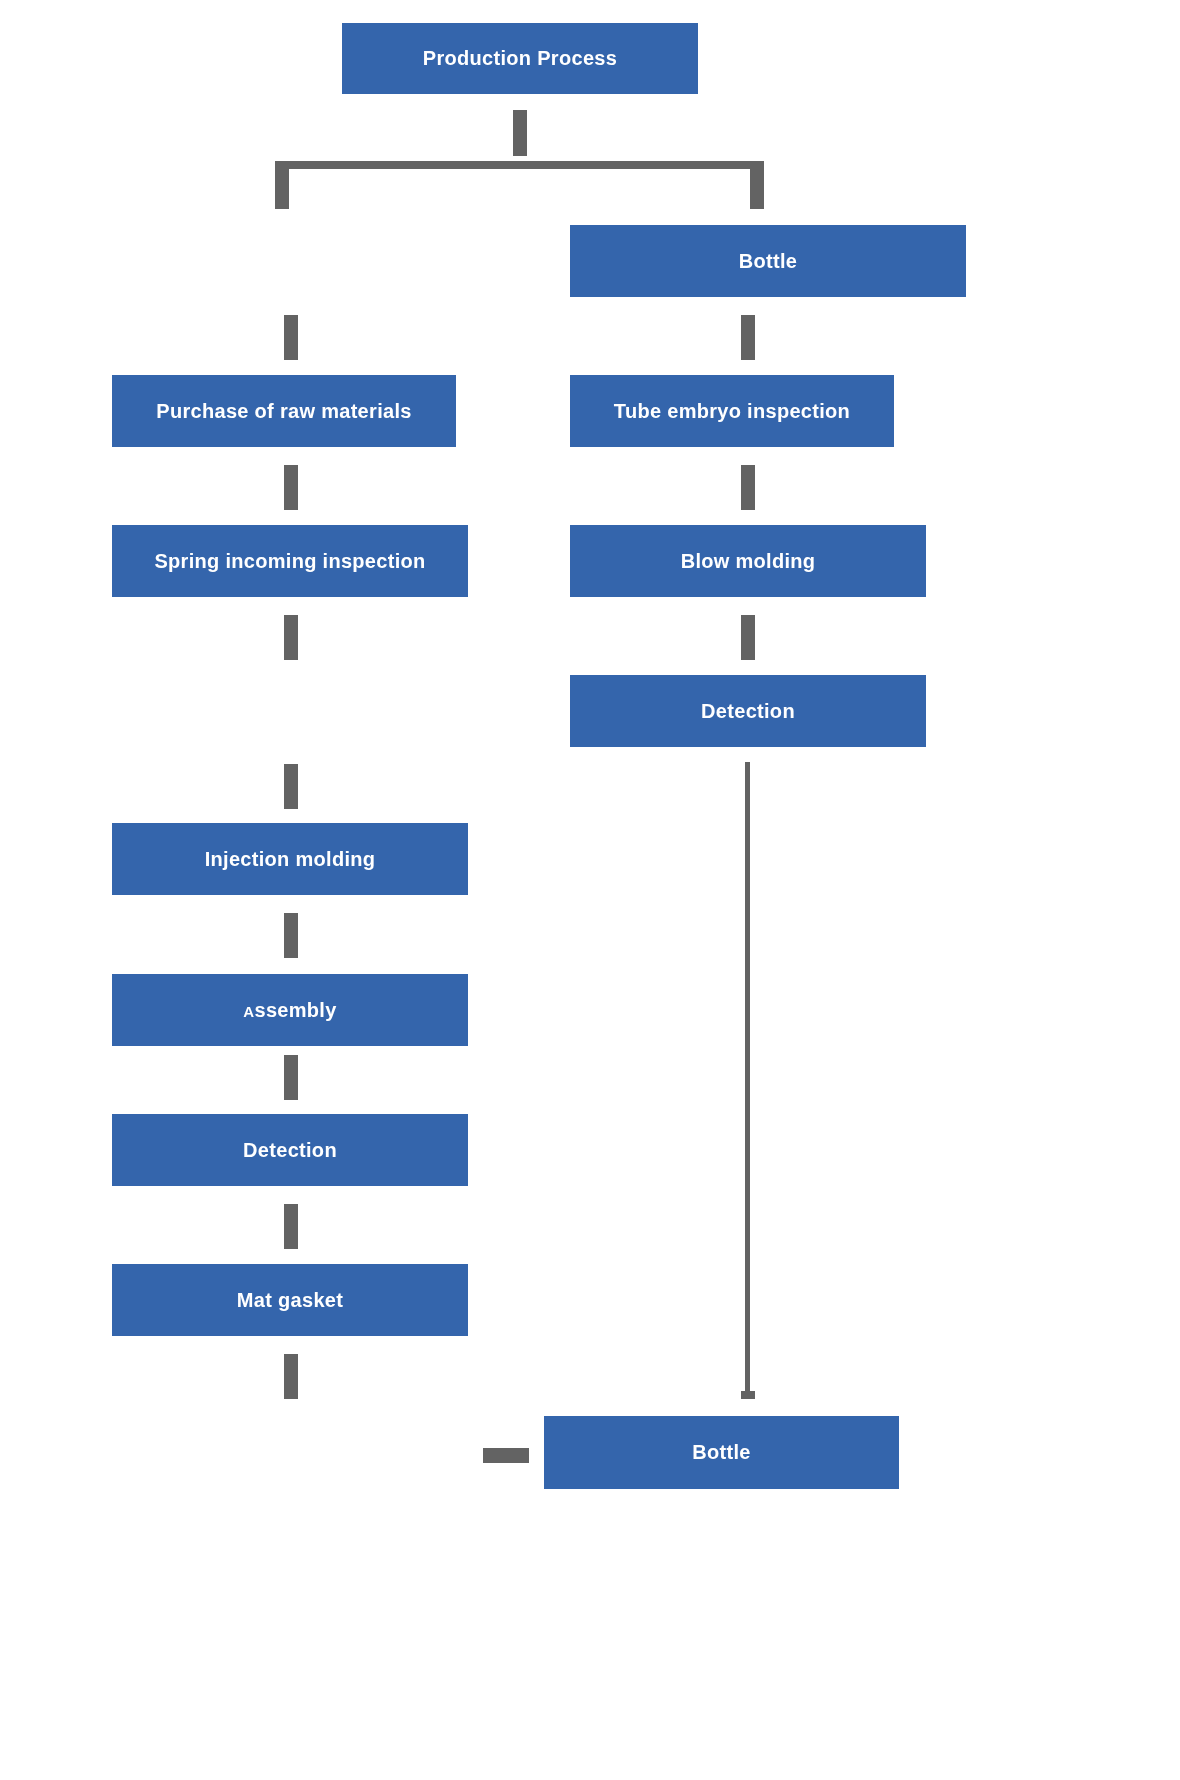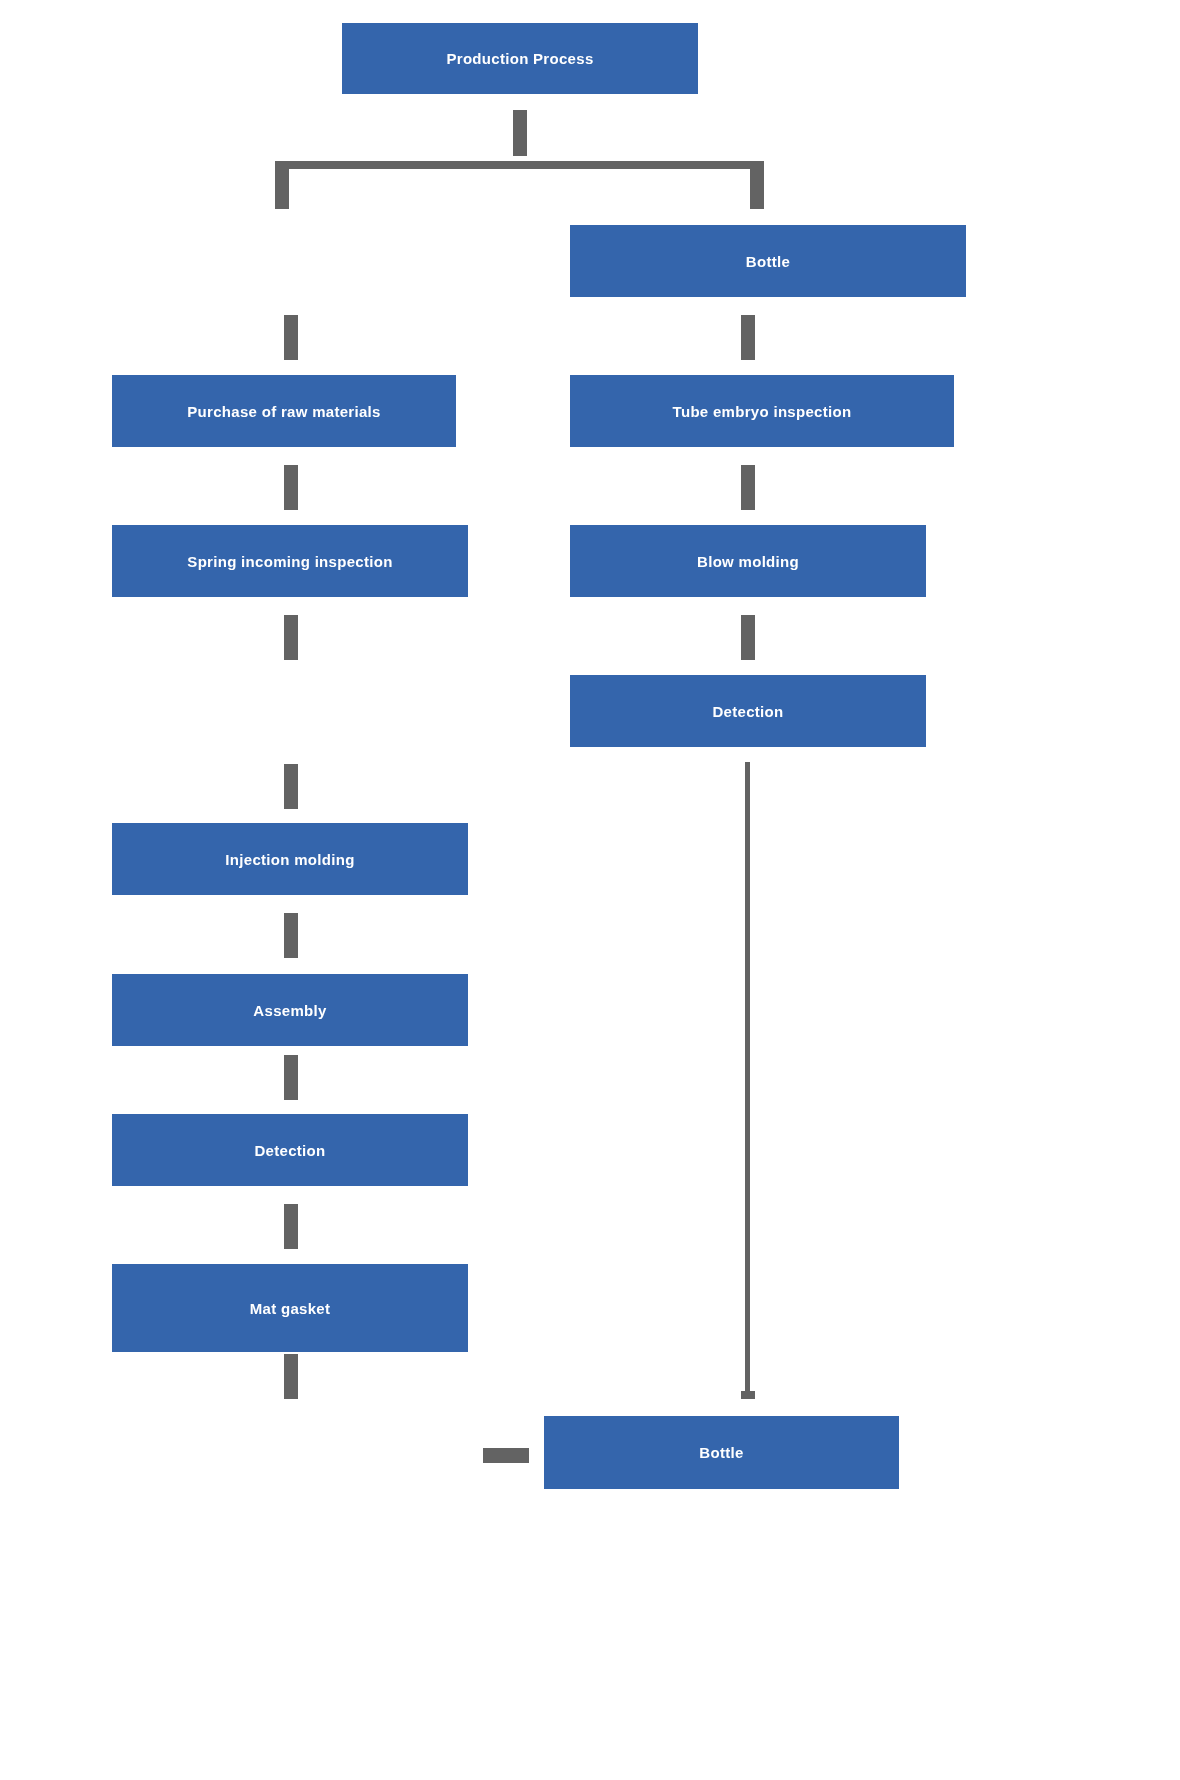--- a/index.html
+++ b/index.html
@@ -9,21 +9,21 @@
     --background:#ffffff;
   }
   html,body{margin:0;padding:0;background:var(--background);}
   .canvas{
     position:relative;width:1180px;height:1780px;background:var(--background);
     font-family:"Liberation Sans","DejaVu Sans",sans-serif;overflow:hidden;
   }
   .node{
     position:absolute;background:var(--box-blue);
     display:flex;align-items:center;justify-content:center;
-    color:var(--label-text);font-size:15px;font-weight:700;letter-spacing:.3px;
+    color:var(--label-text);font-size:20px;font-weight:700;letter-spacing:.3px;
   }
   .lbl{display:block;width:100%;text-align:center;}
   .assembly .lbl::first-letter{font-size:15px;}
   .conn{position:absolute;background:var(--connector-gray);}
 </style>
 </head>
 <body>
 
 <div class="canvas">
 
@@ -44,37 +44,37 @@
   </div>
   <div class="node" style="left:112px;top:823px;width:356px;height:72px">
     <span class="lbl">Injection molding</span>
   </div>
   <div class="node assembly" style="left:112px;top:974px;width:356px;height:72px">
     <span class="lbl">Assembly</span>
   </div>
   <div class="node" style="left:112px;top:1114px;width:356px;height:72px">
     <span class="lbl">Detection</span>
   </div>
-  <div class="node" style="left:112px;top:1264px;width:356px;height:88px">
+  <div class="node" style="left:112px;top:1264px;width:356px;height:72px">
     <span class="lbl">Mat gasket</span>
   </div>
 
   <div class="conn" style="left:284px;top:315px;width:14px;height:45px"></div>
   <div class="conn" style="left:284px;top:465px;width:14px;height:45px"></div>
   <div class="conn" style="left:284px;top:615px;width:14px;height:45px"></div>
   <div class="conn" style="left:284px;top:764px;width:14px;height:45px"></div>
   <div class="conn" style="left:284px;top:913px;width:14px;height:45px"></div>
   <div class="conn" style="left:284px;top:1055px;width:14px;height:45px"></div>
   <div class="conn" style="left:284px;top:1204px;width:14px;height:45px"></div>
   <div class="conn" style="left:284px;top:1354px;width:14px;height:45px"></div>
 
   <div class="node" style="left:570px;top:225px;width:396px;height:72px">
     <span class="lbl">Bottle</span>
   </div>
-  <div class="node" style="left:570px;top:375px;width:384px;height:72px">
+  <div class="node" style="left:570px;top:375px;width:324px;height:72px">
     <span class="lbl">Tube embryo inspection</span>
   </div>
   <div class="node" style="left:570px;top:525px;width:356px;height:72px">
     <span class="lbl">Blow molding</span>
   </div>
   <div class="node" style="left:570px;top:675px;width:356px;height:72px">
     <span class="lbl">Detection</span>
   </div>
 
   <div class="conn" style="left:741px;top:315px;width:14px;height:45px"></div>

